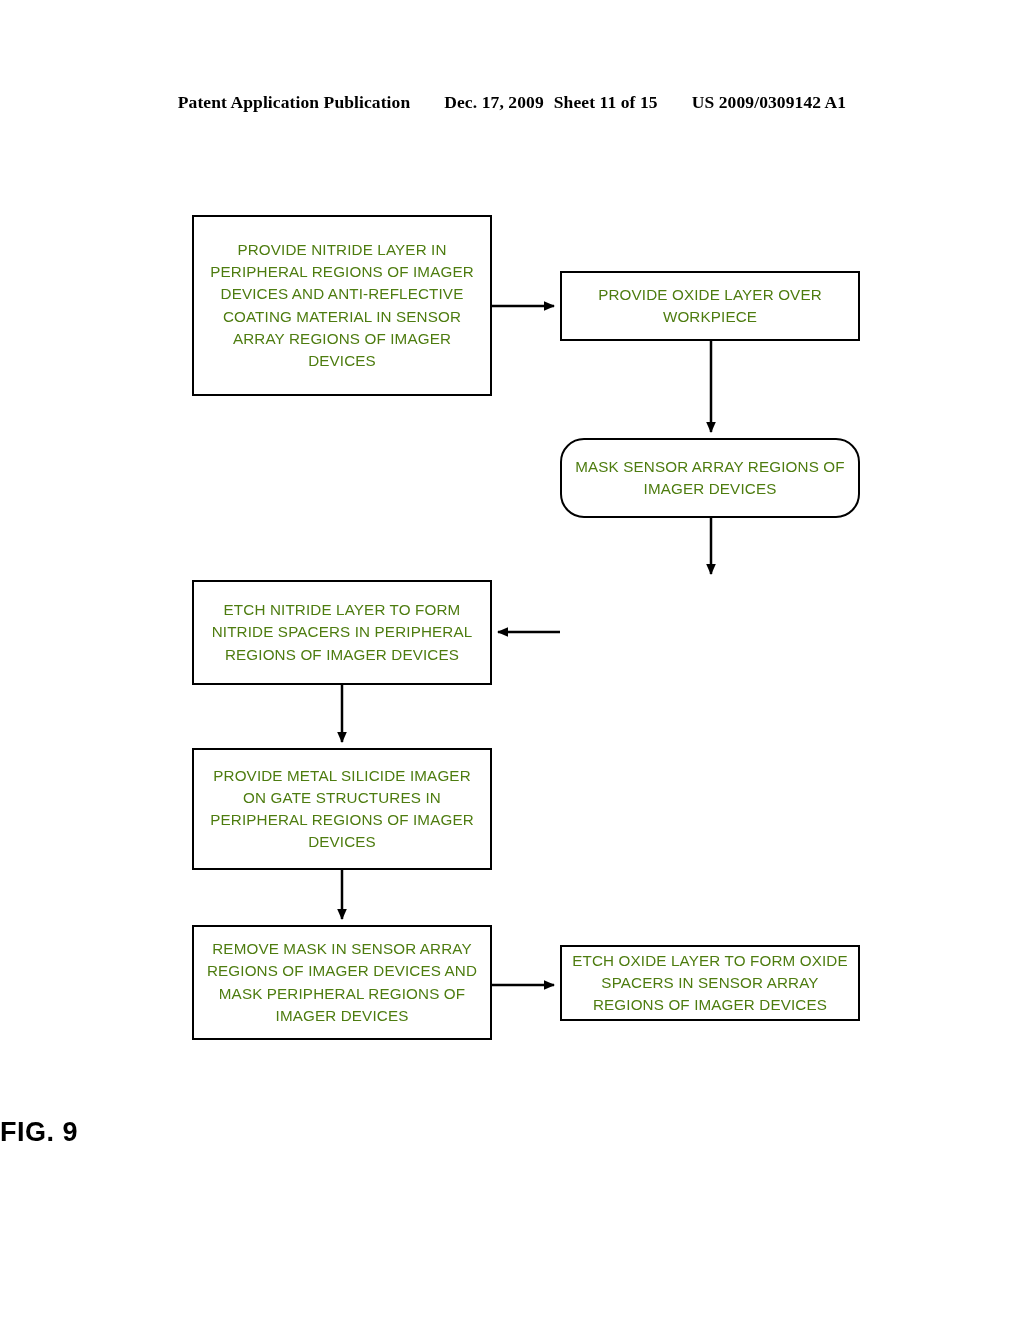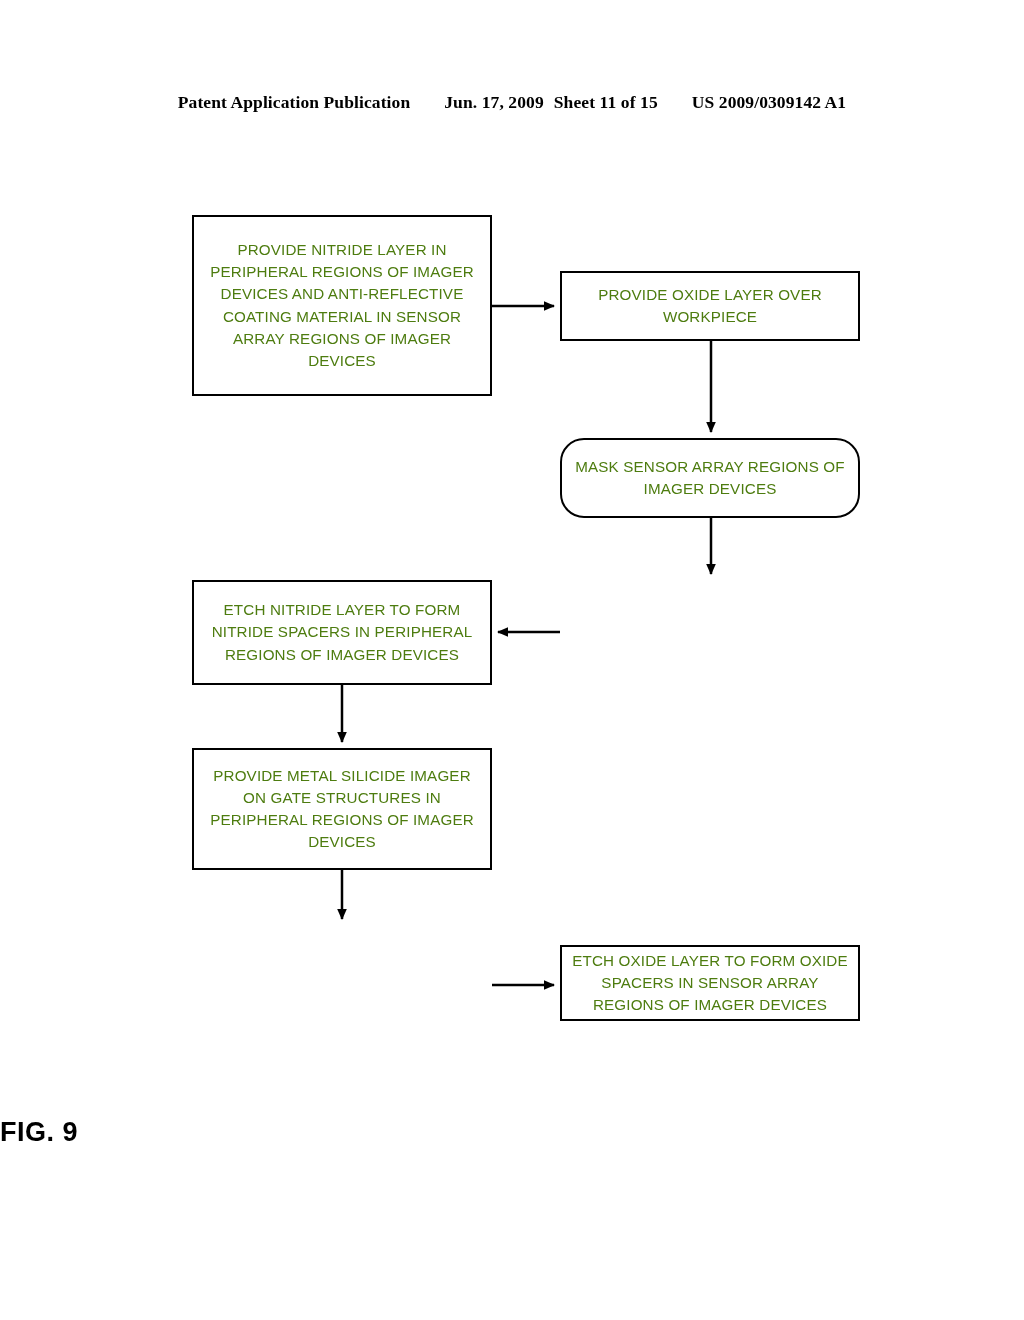--- a/index.html
+++ b/index.html
@@ -95,21 +95,21 @@
     font-weight: bold;
     font-size: 27px;
     letter-spacing: 0.5px;
   }
 </style>
 </head>
 <body>
 
 <div class="page-header">
   <span class="hdr-pub">Patent Application Publication</span>
-  <span class="hdr-date">Jun. 17, 2009</span>
+  <span class="hdr-date">Dec. 17, 2009</span>
   <span class="hdr-sheet">Sheet 11 of 15</span>
   <span class="hdr-num">US 2009/0309142 A1</span>
 </div>
 
 <div id="flow-canvas">
 
   <div class="fc-box" id="box-nitride-arc">
     <span>PROVIDE NITRIDE LAYER IN PERIPHERAL REGIONS OF IMAGER DEVICES AND ANTI-REFLECTIVE COATING MATERIAL IN SENSOR ARRAY REGIONS OF IMAGER DEVICES</span>
   </div>
 
@@ -123,20 +123,23 @@
 
   <div class="fc-box" id="box-etch-nitride">
     <span>ETCH NITRIDE LAYER TO FORM NITRIDE SPACERS IN PERIPHERAL REGIONS OF IMAGER DEVICES</span>
   </div>
 
 
   <div class="fc-box" id="box-metal-silicide">
     <span>PROVIDE METAL SILICIDE IMAGER ON GATE STRUCTURES IN PERIPHERAL REGIONS OF IMAGER DEVICES</span>
   </div>
 
+  <div class="fc-box" id="box-remove-mask">
+    <span>REMOVE MASK IN SENSOR ARRAY REGIONS OF IMAGER DEVICES AND MASK PERIPHERAL REGIONS OF IMAGER DEVICES</span>
+  </div>
 
   <div class="fc-box" id="box-etch-oxide-s">
     <span>ETCH OXIDE LAYER TO FORM OXIDE SPACERS IN SENSOR ARRAY REGIONS OF IMAGER DEVICES</span>
   </div>
 
   <svg id="connectors" viewBox="0 0 1024 1320">
     <defs>
       <marker id="arrow-r" markerWidth="11" markerHeight="11" refX="10" refY="5.5" orient="auto" markerUnits="userSpaceOnUse">
         <path d="M0,0.7 L11,5.5 L0,10.3 z" fill="#000000"></path>
       </marker>

